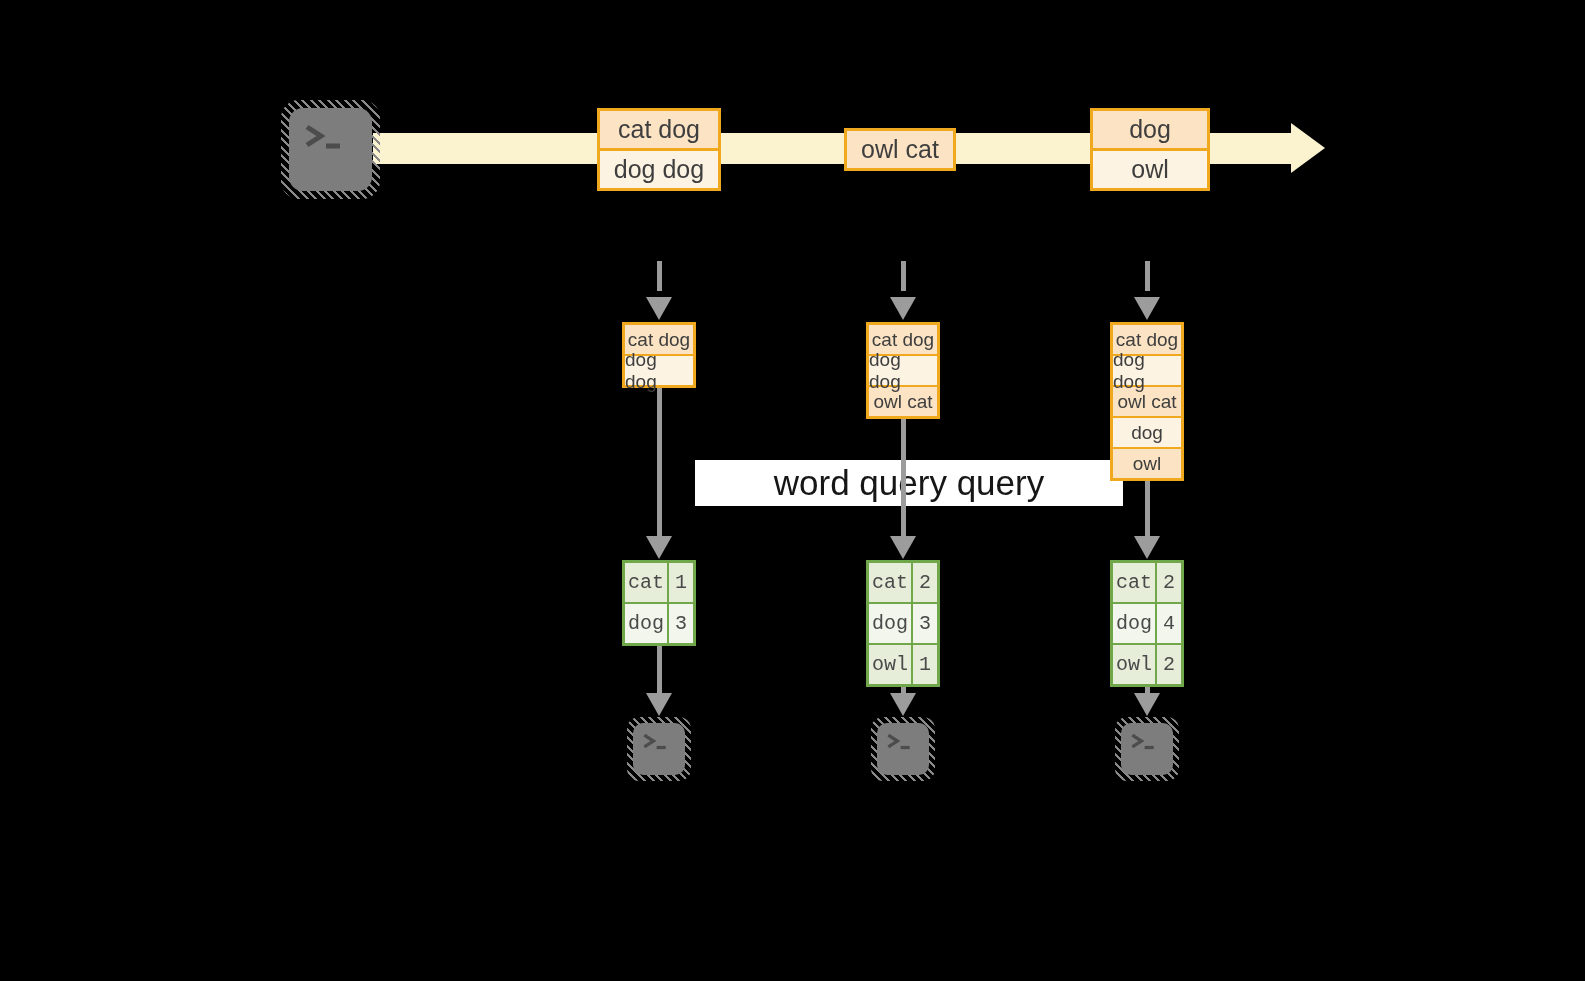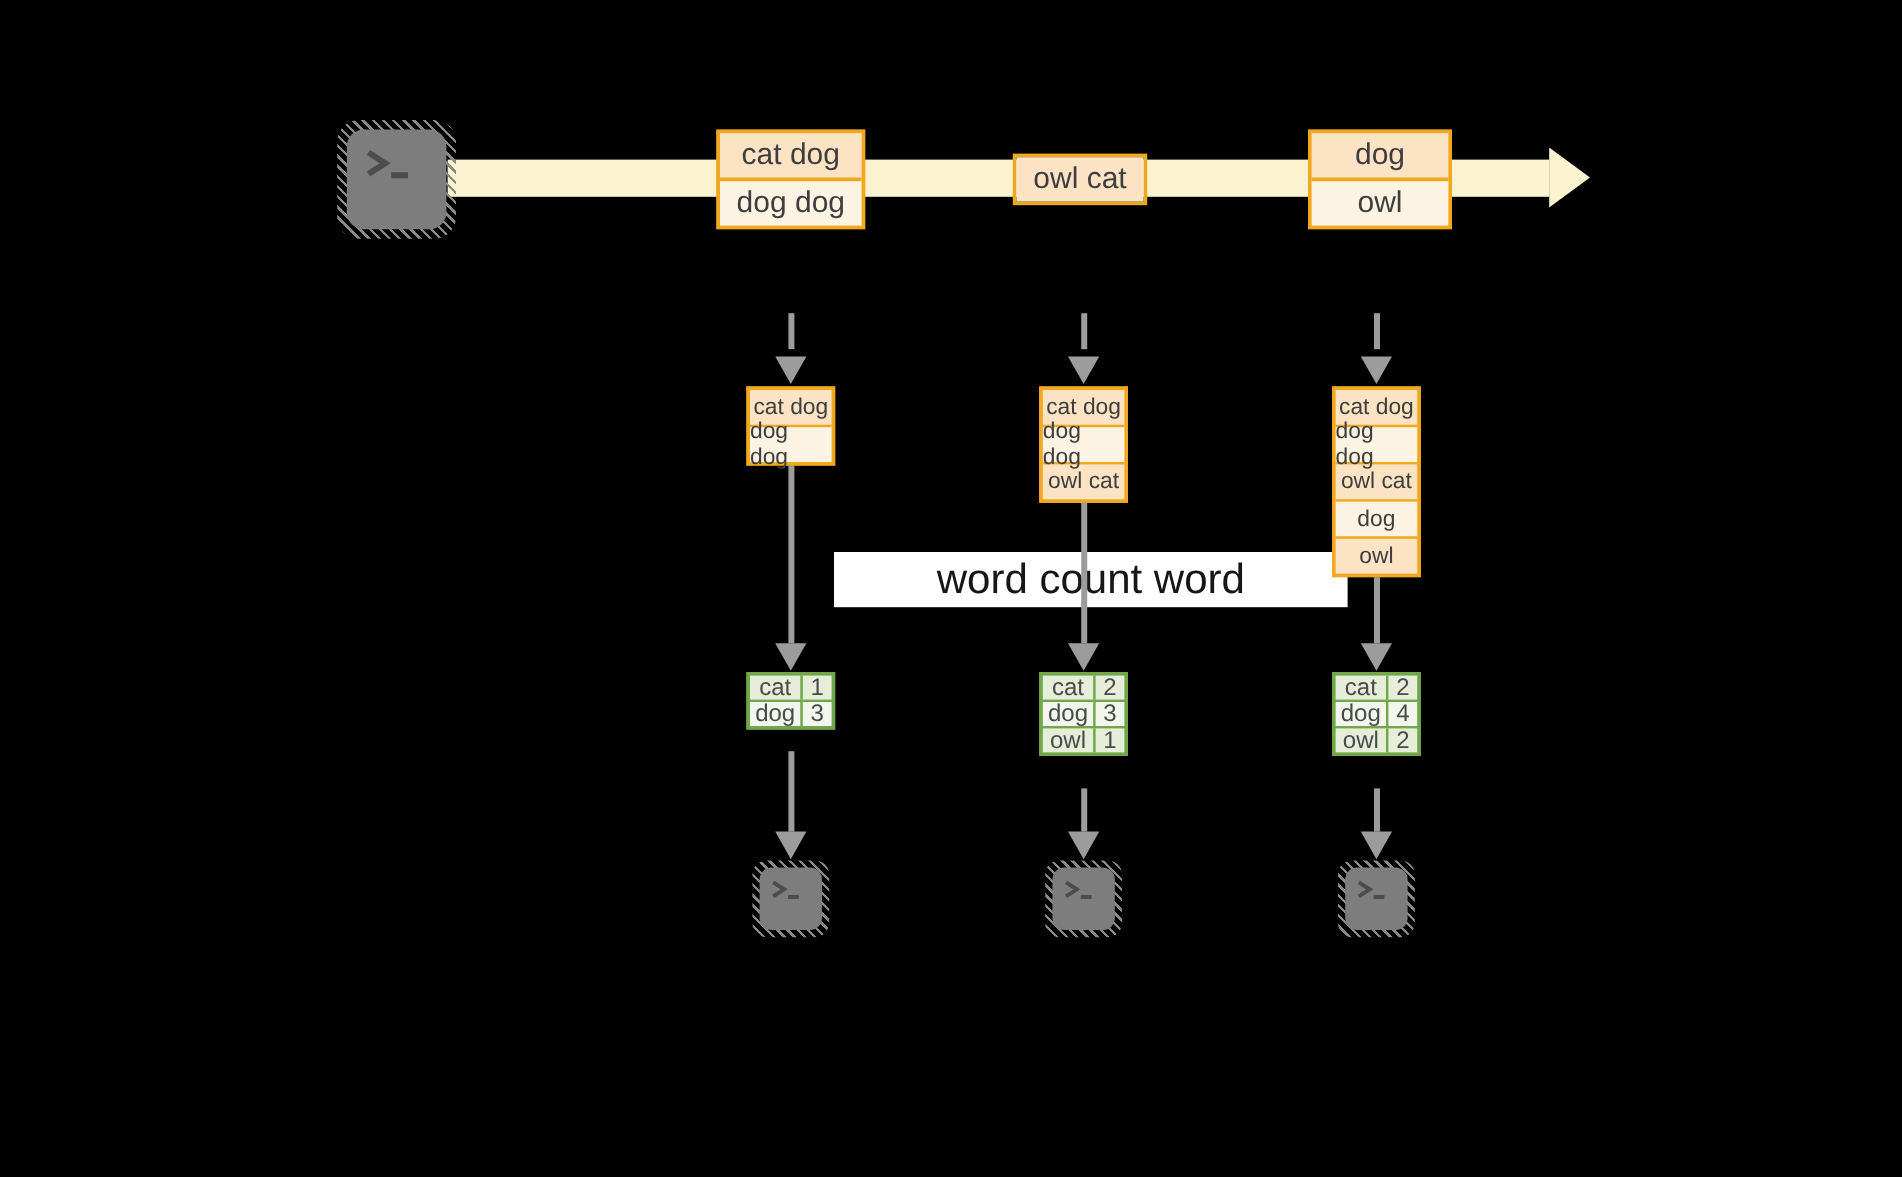--- a/index.html
+++ b/index.html
@@ -45,21 +45,21 @@
   .conn-line{position:absolute;width:5px;background:var(--c-gray);z-index:2;}
   .arrow-head{position:absolute;width:0;height:0;border-left:13px solid transparent;
     border-right:13px solid transparent;border-top:23px solid var(--c-gray);z-index:2;}
 
   
   .qbox{position:absolute;left:695px;top:460px;width:428px;height:46px;background:var(--c-query-bg);
     display:flex;align-items:center;justify-content:center;font-size:35px;color:var(--c-query-text);z-index:1;}
 
   
   .gtable{position:absolute;box-sizing:border-box;border:3px solid var(--c-green);width:74px;z-index:3;background:var(--c-green);}
-  .grow{display:flex;height:20px;}
+  .grow{display:flex;height:39px;font-family:Liberation Mono, monospace;}
   .grow + .grow{border-top:2px solid var(--c-green);}
   .gcell{display:flex;align-items:center;justify-content:center;font-size:20px;color:#4A4A4A;}
   .gcell.word{width:42px;}
   .gcell.count{width:24px;border-left:2px solid var(--c-green);}
   .grow.a .gcell{background:var(--c-cell-a);}
   .grow.b .gcell{background:var(--c-cell-b);}
 </style>
 </head>
 <body>
 
@@ -107,21 +107,21 @@
   </div>
   <div class="obox stack" style="left:1110px;top:322px;width:74px;">
     <div class="orow a">cat dog</div>
     <div class="orow b">dog dog</div>
     <div class="orow a">owl cat</div>
     <div class="orow b">dog</div>
     <div class="orow a">owl</div>
   </div>
 
   <div class="qbox">
-    <span>word count word</span>
+    <span>word query query</span>
   </div>
 
   <div class="conn-line" style="left:657px;top:388px;height:148px;"></div>
   <div class="arrow-head" style="left:646px;top:536px;"></div>
   <div class="conn-line" style="left:901px;top:419px;height:117px;"></div>
   <div class="arrow-head" style="left:890px;top:536px;"></div>
   <div class="conn-line" style="left:1145px;top:481px;height:55px;"></div>
   <div class="arrow-head" style="left:1134px;top:536px;"></div>
 
   <div class="gtable" style="left:622px;top:560px;">

